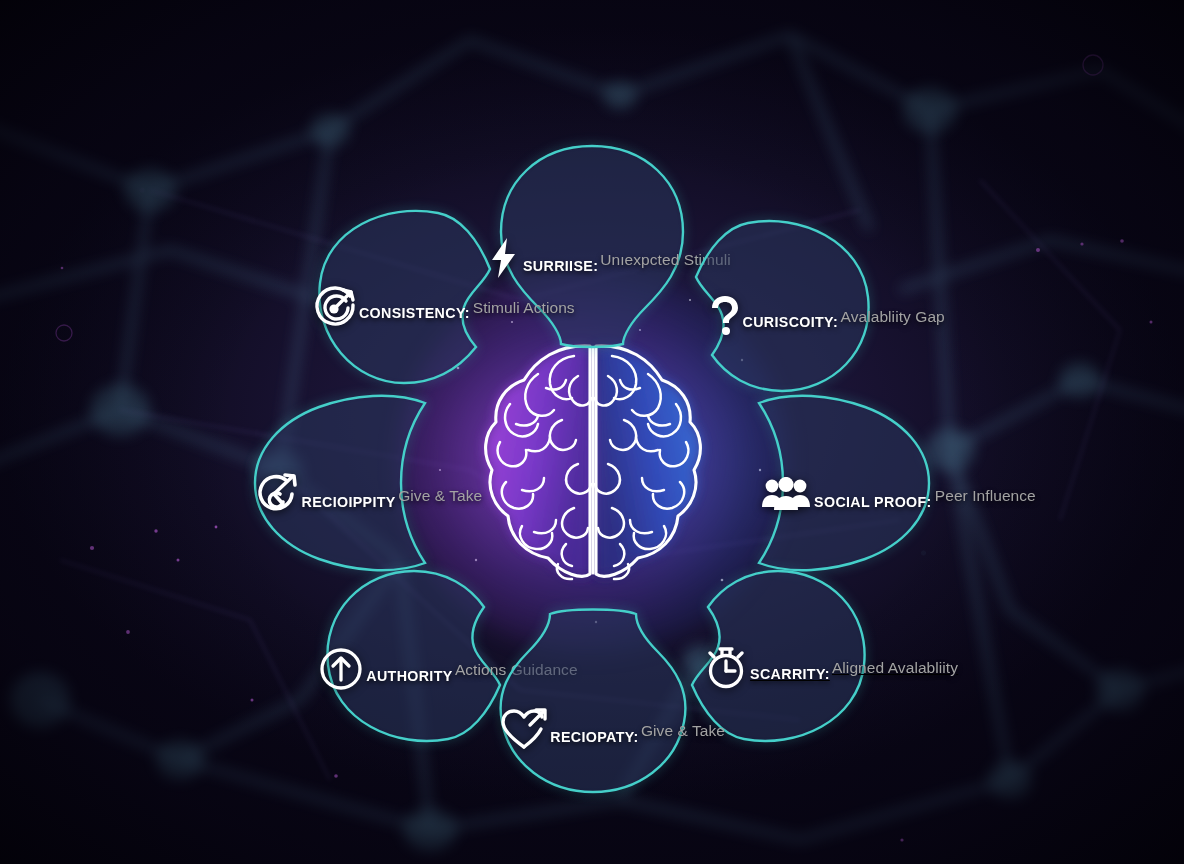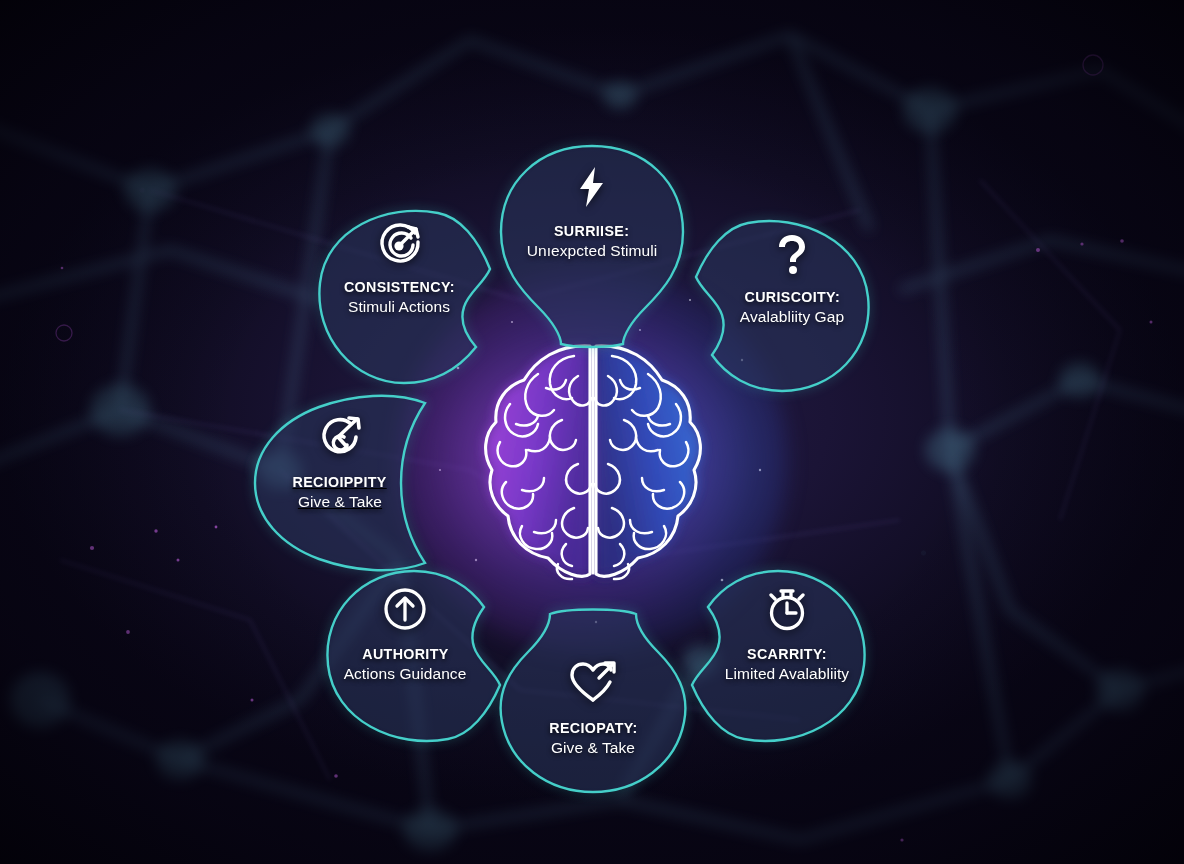--- a/index.html
+++ b/index.html
@@ -87,21 +87,21 @@
   
   .node {
     position: absolute;
     z-index: 30;
   }
   .node-svg { position: absolute; inset: 0; overflow: visible; }
   .node-body {
     position: absolute;
     inset: 0;
     display: flex;
-    flex-direction: column;
+    flex-direction: row;
     align-items: center;
     justify-content: flex-start;
     pointer-events: none;
   }
   .node-icon {
     color: #ffffff;
     filter: drop-shadow(0 2px 4px rgba(0,0,0,.7));
     line-height: 0;
   }
   .node-title {
@@ -109,40 +109,40 @@
     font-weight: 700;
     color: #ffffff;
     letter-spacing: .025em;
     text-shadow: 0 2px 5px rgba(0,0,0,.85);
     white-space: nowrap;
     transform: scaleX(.95);
   }
   .node-sub {
     font-size: 15.5px;
     font-weight: 400;
-    color: #ffffff;
+    color: #a3a3a3;
     letter-spacing: .005em;
     text-shadow: 0 2px 5px rgba(0,0,0,.8);
     white-space: nowrap;
     margin-top: 3px;
   }
 
   
   #node-surprise       { left: 487px; top: 140px;  width: 210px; height: 210px; }
   #node-surprise  .node-body { padding-top: 26px; }
   #node-curiosity      { left: 692px; top: 215px;  width: 182px; height: 182px; }
   #node-curiosity .node-body { padding-top: 18px; padding-left: 18px; }
   #node-consistency    { left: 312px; top: 205px;  width: 186px; height: 186px; }
   #node-consistency .node-body { padding-top: 17px; padding-right: 12px; }
   #node-socialproof    { left: 735px; top: 393px;  width: 198px; height: 180px; }
   #node-socialproof .node-body { padding-top: 22px; padding-left: 26px; }
   #node-reciprocity-l  { left: 253px; top: 393px;  width: 196px; height: 180px; }
-  #node-reciprocity-l .node-body { padding-top: 22px; padding-right: 22px; text-decoration: underline; }
+  #node-reciprocity-l .node-body { padding-top: 22px; padding-right: 22px; }
   #node-scarcity       { left: 688px; top: 565px;  width: 182px; height: 182px; }
-  #node-scarcity  .node-body { padding-top: 21px; padding-left: 16px; }
+  #node-scarcity  .node-body { padding-top: 21px; padding-left: 16px; text-decoration: underline; }
   #node-authority      { left: 318px; top: 565px;  width: 186px; height: 186px; text-align: center; }
   #node-authority .node-body { padding-top: 21px; padding-right: 12px; }
   #node-reciprocity-b  { left: 500px; top: 608px;  width: 186px; height: 190px; }
   #node-reciprocity-b .node-body { padding-top: 52px; text-align: right; }
 
   .blob-path {
     fill: rgba(40,28,74,.46);
     stroke: #45cfc9;
     stroke-width: 2.4;
     filter: drop-shadow(0 0 6px rgba(60,200,200,.35));
@@ -355,20 +355,40 @@
           <circle cx="22" cy="24" r="4.6" fill="currentColor" stroke="none"></circle>
           <path d="M22 24 L39 7" stroke-linecap="round"></path>
           <path d="M31 5 L39 7 L41 15" stroke-linecap="round" stroke-linejoin="round"></path>
         </svg>
       </div>
       <div class="node-title" style="margin-top:12px;">CONSISTENCY:</div>
       <div class="node-sub">Stimuli Actions</div>
     </div>
   </div>
 
+  <div class="node" id="node-socialproof">
+    <svg class="node-svg" viewBox="0 0 198 180">
+      <path class="blob-path" d="M24 10 C56 -2 96 2 130 14 C168 28 194 56 194 90 C194 124 168 152 130 166
+               C96 178 56 182 24 170 C40 146 48 118 48 90 C48 62 40 34 24 10 Z"></path>
+    </svg>
+    <div class="node-body">
+      <div class="node-icon">
+        <svg width="50" height="34" viewBox="0 0 50 34" fill="currentColor">
+          <circle cx="11" cy="9" r="6.4"></circle>
+          <path d="M1 30 C1 22 5 18 11 18 C17 18 21 22 21 30 Z"></path>
+          <circle cx="39" cy="9" r="6.4"></circle>
+          <path d="M29 30 C29 22 33 18 39 18 C45 18 49 22 49 30 Z"></path>
+          <circle cx="25" cy="7.5" r="7.6"></circle>
+          <path d="M13 33 C13 24 18 19 25 19 C32 19 37 24 37 33 Z"></path>
+        </svg>
+      </div>
+      <div class="node-title" style="margin-top:15px;">SOCIAL PROOF:</div>
+      <div class="node-sub">Peer Influence</div>
+    </div>
+  </div>
 
   <div class="node" id="node-reciprocity-l">
     <svg class="node-svg" viewBox="0 0 196 180">
       <path class="blob-path" d="M172 10 C140 -2 100 2 66 14 C28 28 2 56 2 90 C2 124 28 152 66 166
                C100 178 140 182 172 170 C156 146 148 118 148 90 C148 62 156 34 172 10 Z"></path>
     </svg>
     <div class="node-body">
       <div class="node-icon">
         <svg width="46" height="44" viewBox="0 0 46 44" fill="none" stroke="currentColor" stroke-width="3.6">
           <path d="M34 9 A16 16 0 1 0 39 22" stroke-linecap="round"></path>
@@ -394,21 +414,21 @@
           <circle cx="22" cy="27" r="15.5"></circle>
           <path d="M22 27 L22 17" stroke-linecap="round"></path>
           <path d="M22 27 L31 27" stroke-linecap="round"></path>
           <path d="M16 5 L28 5" stroke-linecap="round"></path>
           <path d="M18 5 L18 11 M26 5 L26 11"></path>
           <path d="M34 13 L38 9" stroke-linecap="round"></path>
           <path d="M10 13 L6 9" stroke-linecap="round"></path>
         </svg>
       </div>
       <div class="node-title" style="margin-top:13px;">SCARRITY:</div>
-      <div class="node-sub">Limited Avalabliity</div>
+      <div class="node-sub">Aligned Avalabliity</div>
     </div>
   </div>
 
   <div class="node" id="node-authority">
     <svg class="node-svg" viewBox="0 0 186 186">
       <path class="blob-path" d="M166 42 C152 22 128 6 96 6 C46 6 4 46 10 100 C16 156 78 184 130 174
                C152 170 170 148 182 120 C176 106 160 96 156 82 C152 70 156 56 166 42 Z"></path>
     </svg>
     <div class="node-body">
       <div class="node-icon">

